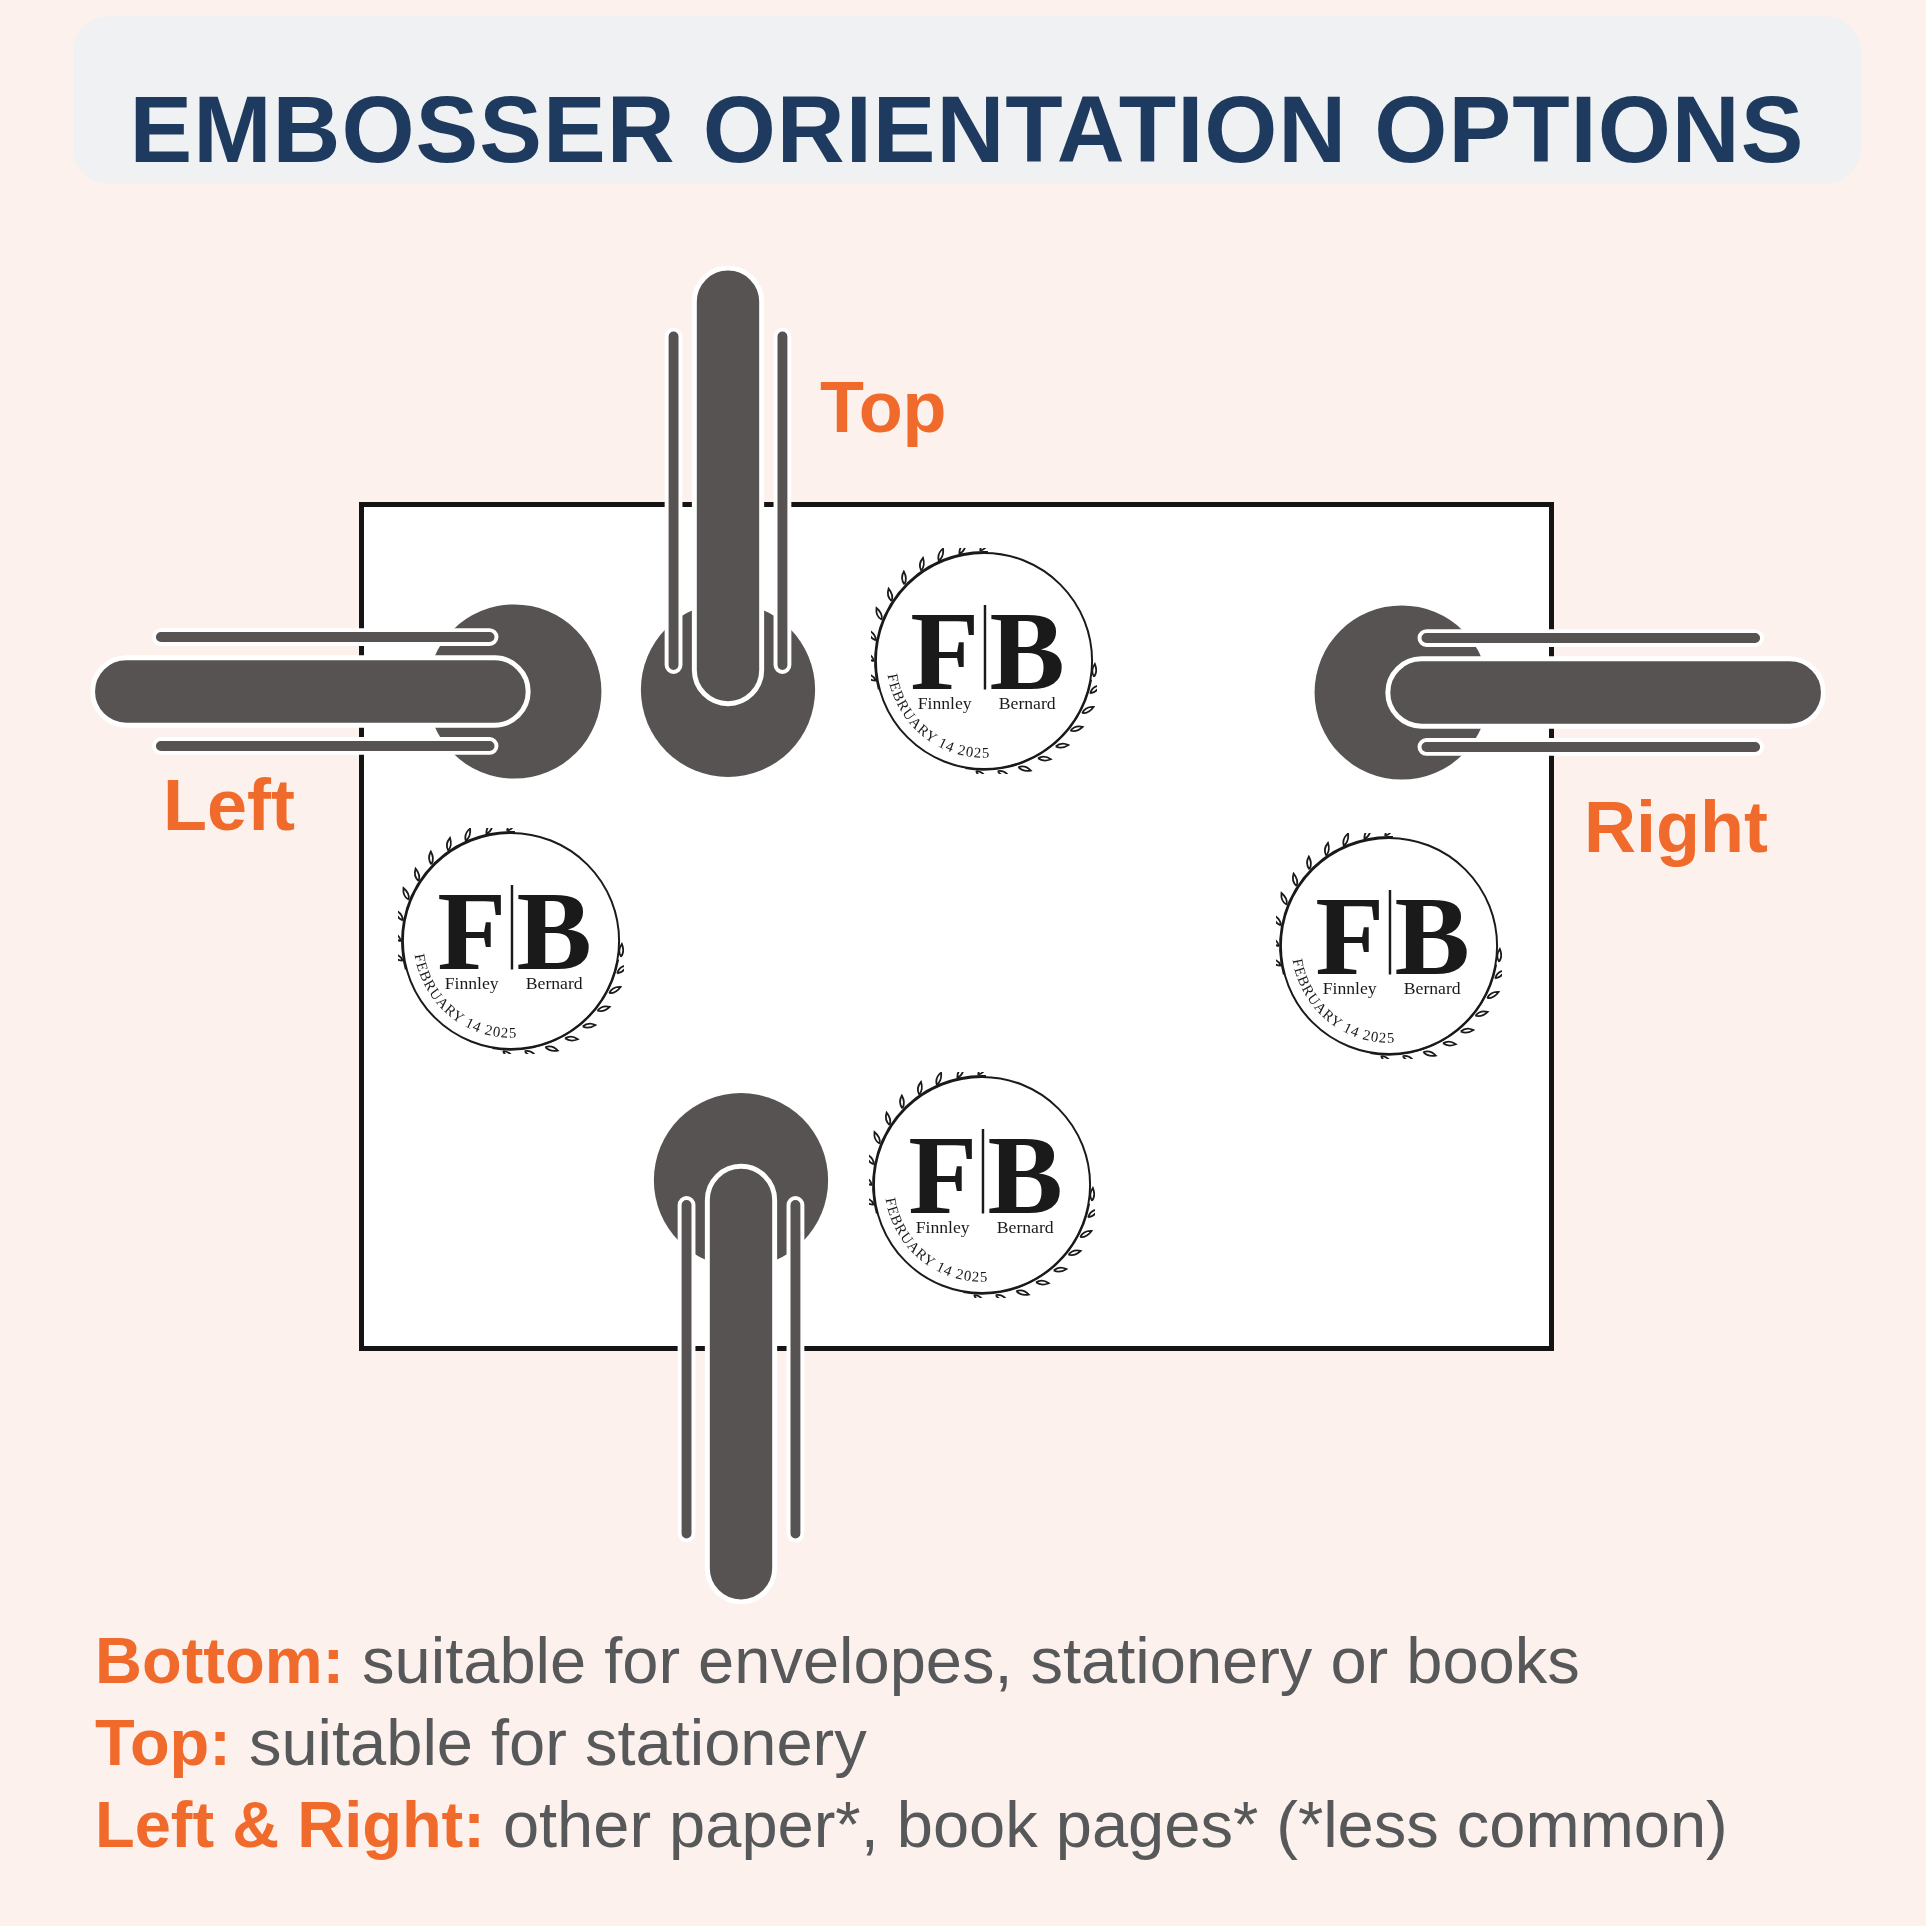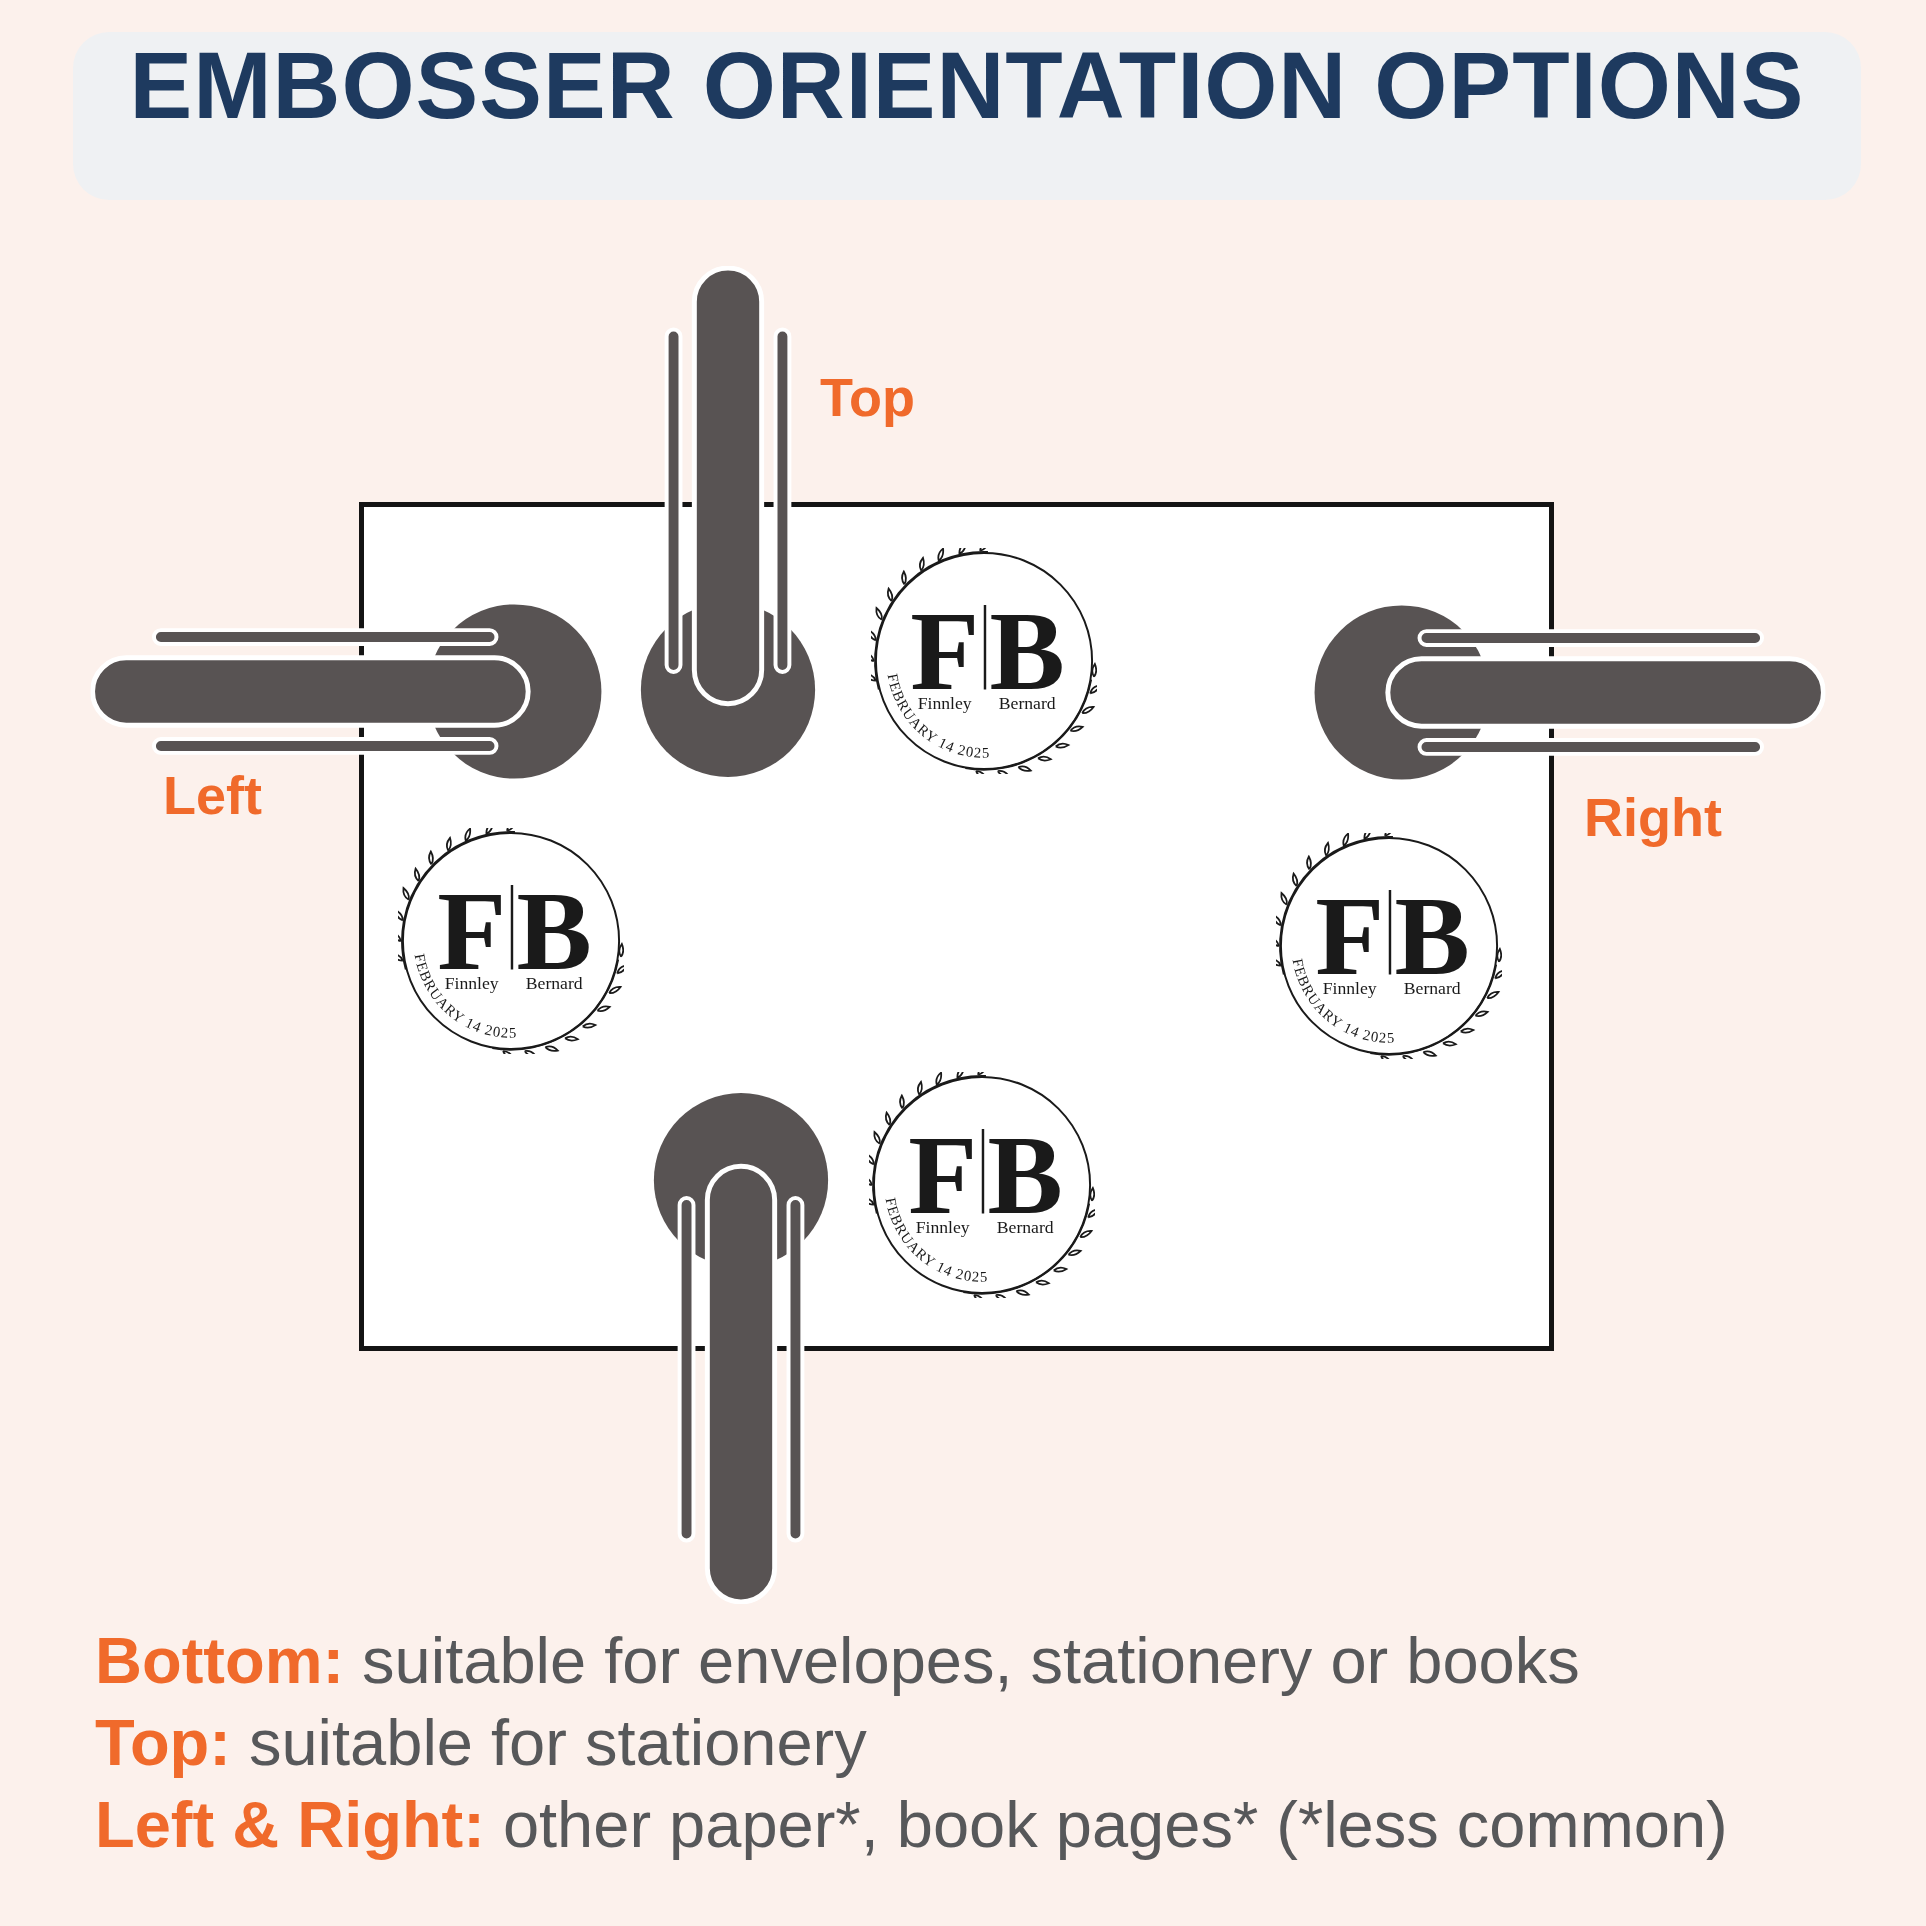--- a/index.html
+++ b/index.html
@@ -1,21 +1,21 @@
 <!DOCTYPE html>
 <html><head>
 <meta charset="utf-8">
 <style>
   html,body{margin:0;padding:0;}
   body{font-family:"Liberation Sans",sans-serif;}
   #canvas{position:relative;width:1927px;height:1927px;background:#FCF1EC;overflow:hidden;}
 
   
-  .title-banner{position:absolute;left:73px;top:32px;width:1788px;height:168px;
-    background:#EFF1F3;border-radius:36px;display:flex;align-items:flex-start;justify-content:center;}
+  .title-banner{position:absolute;left:73px;top:16px;width:1788px;height:168px;
+    background:#EFF1F3;border-radius:36px;display:flex;align-items:flex-end;justify-content:center;}
   .title-banner h1{margin:0;font-size:94px;font-weight:700;letter-spacing:1px;color:#1E3A5F;
     font-family:"Liberation Sans",sans-serif;white-space:nowrap;}
 
   
   .paper{position:absolute;left:359px;top:502px;width:1195px;height:849px;
     background:#FFFFFF;border:5px solid #141414;box-sizing:border-box;z-index:1;}
 
   
   .stamp{position:absolute;width:226px;height:226px;z-index:2;}
   .stamp-top{left:871px;top:548px;}
@@ -24,21 +24,21 @@
   .stamp-bottom{left:869px;top:1072px;}
 
   
   .embosser{position:absolute;width:198px;height:513px;z-index:3;}
   .embosser-top{left:629px;top:266px;}
   .embosser-bottom{left:642px;top:1091px;transform:rotate(180deg);}
   .embosser-left{left:248px;top:435px;transform:rotate(-90deg);}
   .embosser-right{left:1470px;top:436px;transform:rotate(90deg);}
 
   
-  .o-label{position:absolute;color:#F06A2B;font-weight:700;font-size:54px;z-index:4;white-space:nowrap;}
+  .o-label{position:absolute;color:#F06A2B;font-weight:700;font-size:72px;z-index:4;white-space:nowrap;}
   .o-label-top{left:820px;top:366px;}
   .o-label-left{left:163px;top:764px;}
   .o-label-right{left:1584px;top:786px;}
   .o-label-bottom{left:830px;top:1410px;}
 
   
   .notes{position:absolute;left:95px;top:1620px;font-size:65px;line-height:82px;color:#57585A;z-index:4;}
   .note-line{white-space:nowrap;}
   .note-label{color:#F06A2B;font-weight:700;text-align:center;}
   .note-text{margin-left:18px;}

